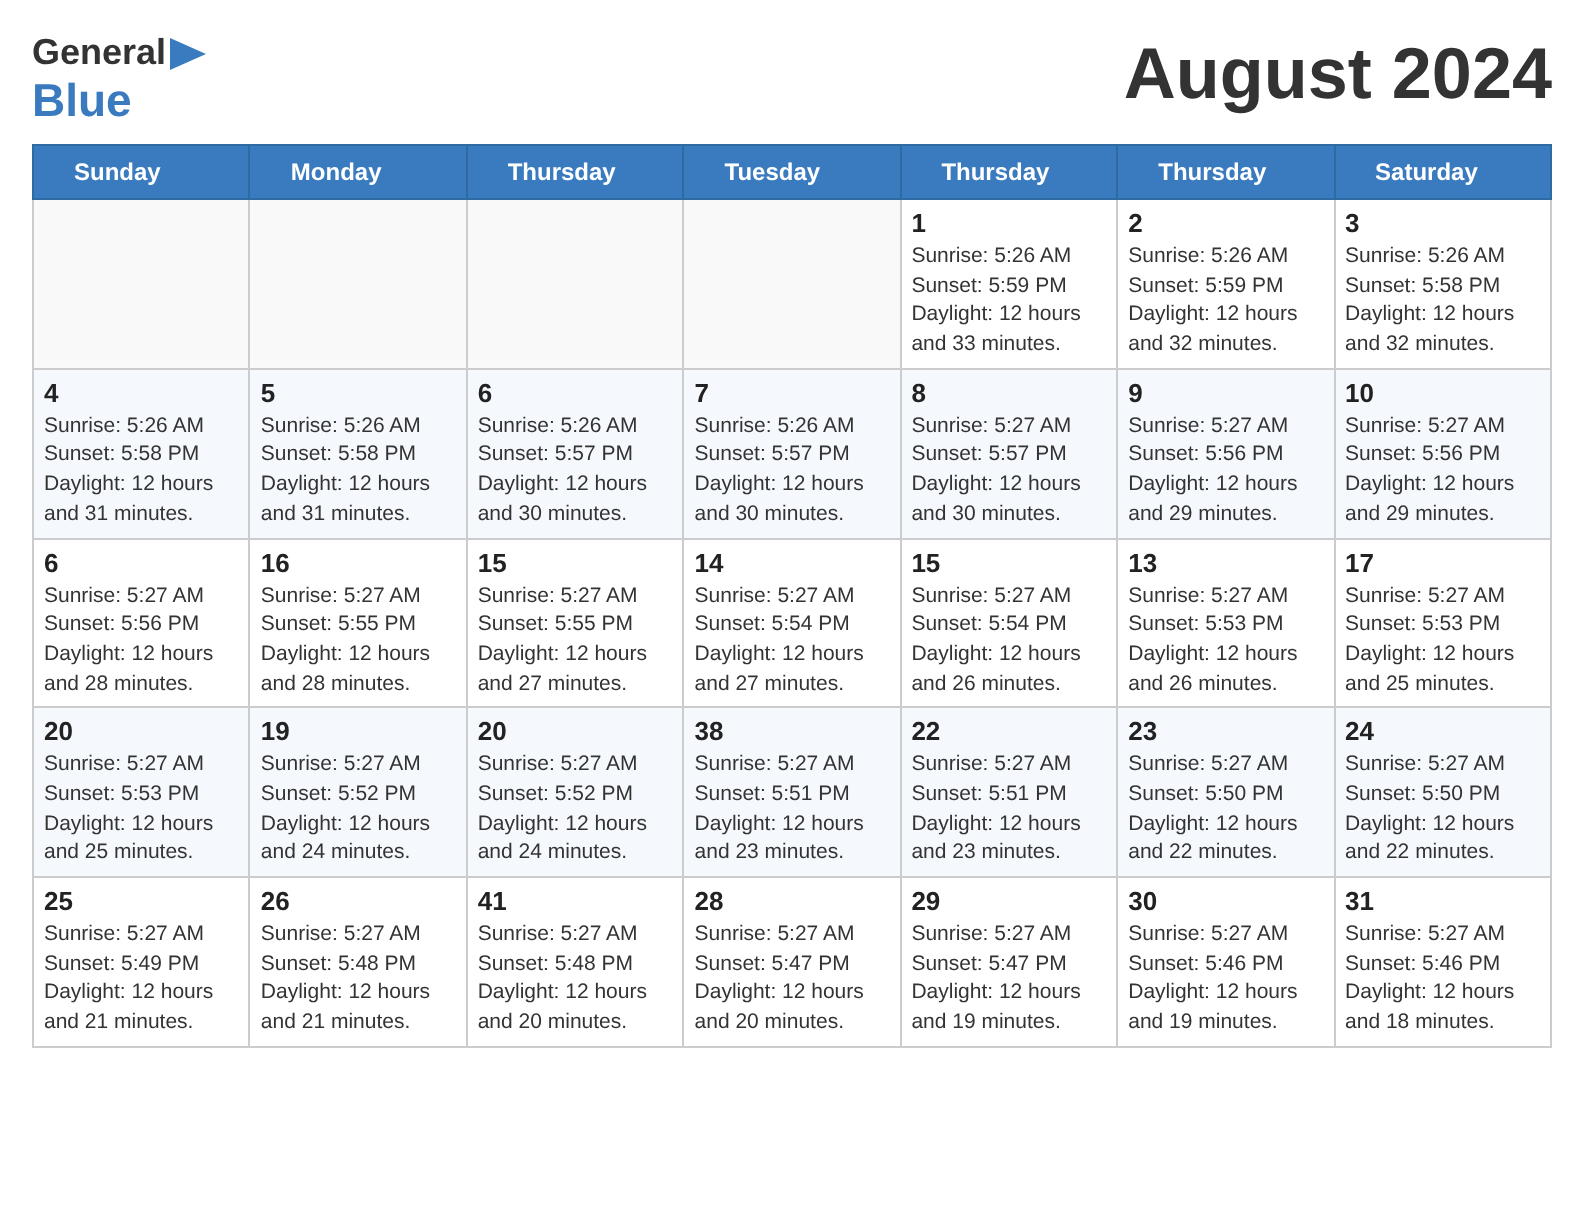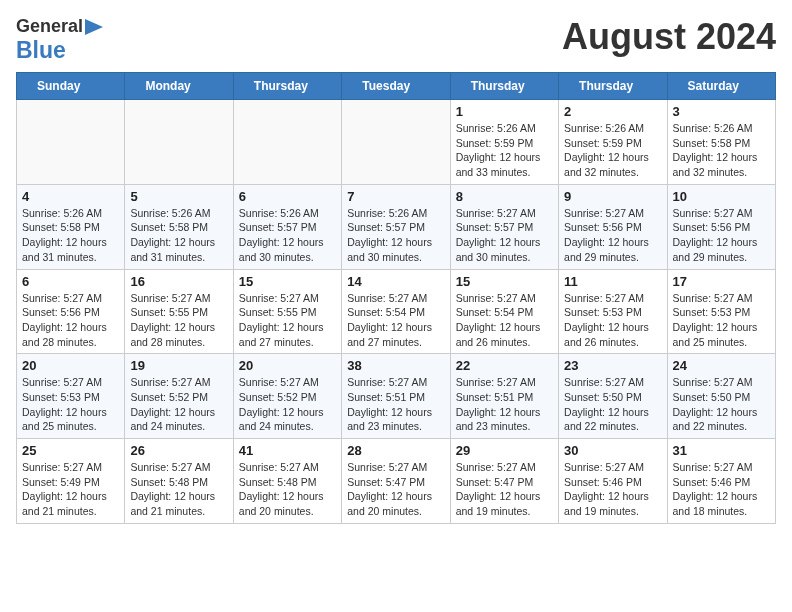--- a/index.html
+++ b/index.html
@@ -184,21 +184,21 @@
         </td>
         <td>
           <div class="day-number">14</div>
           <div class="day-info">Sunrise: 5:27 AM<br>Sunset: 5:54 PM<br>Daylight: 12 hours and 27 minutes.</div>
         </td>
         <td>
           <div class="day-number">15</div>
           <div class="day-info">Sunrise: 5:27 AM<br>Sunset: 5:54 PM<br>Daylight: 12 hours and 26 minutes.</div>
         </td>
         <td>
-          <div class="day-number">11</div>
+          <div class="day-number">13</div>
           <div class="day-info">Sunrise: 5:27 AM<br>Sunset: 5:53 PM<br>Daylight: 12 hours and 26 minutes.</div>
         </td>
         <td>
           <div class="day-number">17</div>
           <div class="day-info">Sunrise: 5:27 AM<br>Sunset: 5:53 PM<br>Daylight: 12 hours and 25 minutes.</div>
         </td>
       </tr>
       <tr>
         <td>
           <div class="day-number">20</div>

